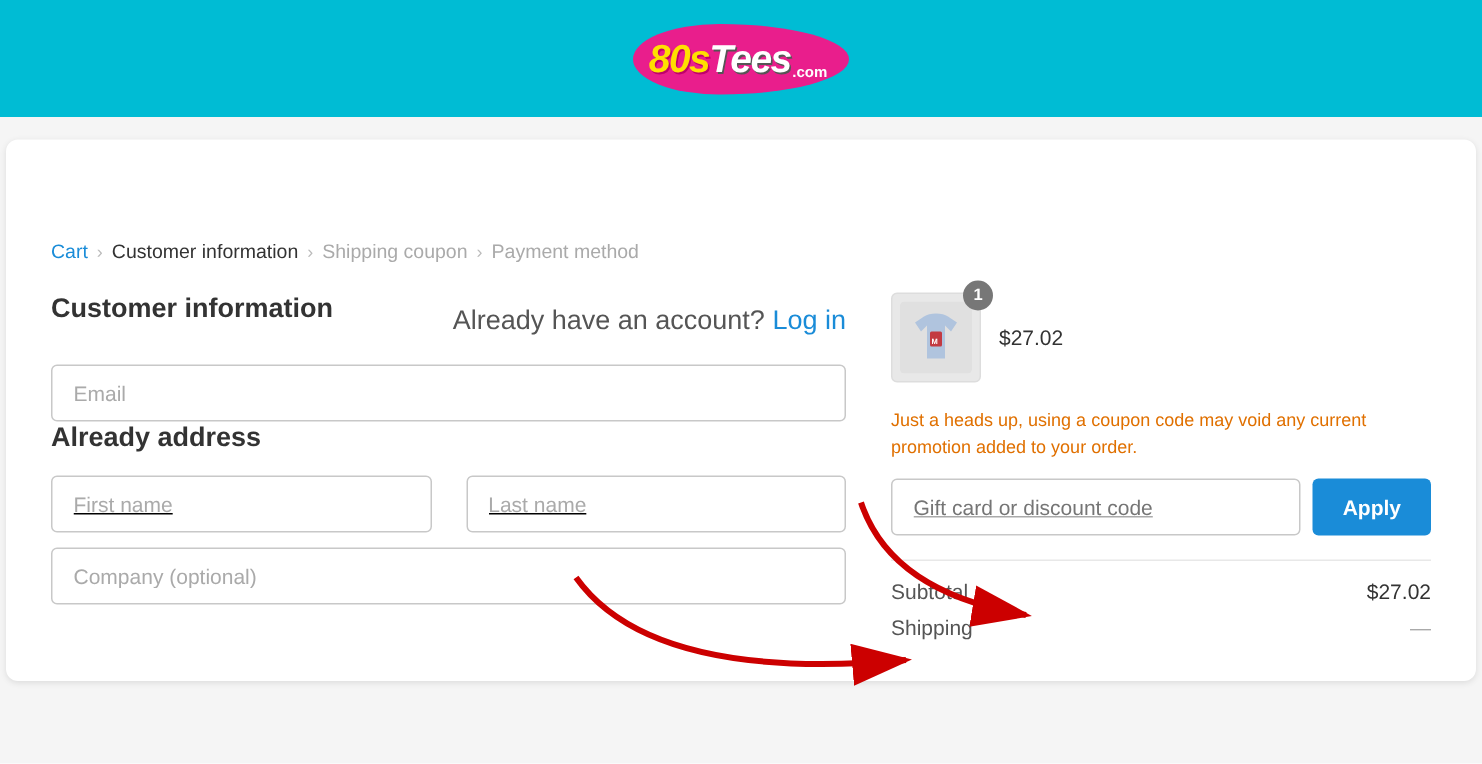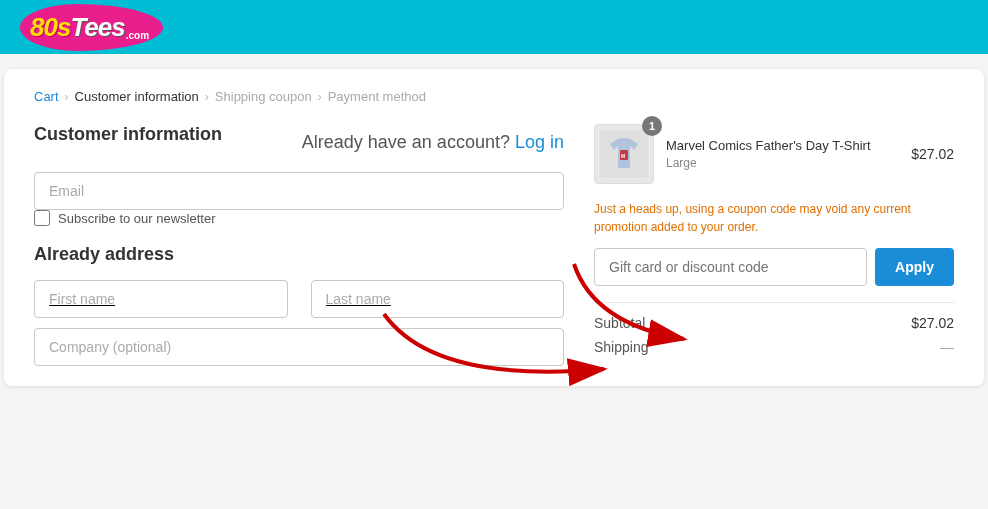--- a/index.html
+++ b/index.html
@@ -2,23 +2,24 @@
 <html><head>
   <meta charset="utf-8">
   <style>
     * { box-sizing: border-box; margin: 0; padding: 0; }
     body { font-family: Arial, sans-serif; background: #f5f5f5; font-size: 14px; }
 
     
     .header {
       background: #00bcd4;
       padding: 24px 20px;
-      height: 54px;
-      display: flex;
-      align-items: center;
+      height: 78px;
+      display: flex;
+      align-items: center;
+      justify-content: center;
     }
     .logo-container {
       display: flex;
       align-items: center;
     }
     .logo-wrapper {
       background: #e91e8c;
       border-radius: 40% 60% 60% 40% / 50% 50% 50% 50%;
       padding: 8px 14px 8px 10px;
       position: relative;
@@ -35,20 +36,21 @@
     }
 
     
     .breadcrumb {
       display: flex;
       align-items: flex-end;
       gap: 6px;
       margin-bottom: 20px;
       font-size: 13px;
       color: #888;
+      margin-top: 47px;
     }
     .breadcrumb a {
       color: #1a8cd8;
       text-decoration: none;
     }
     .breadcrumb .separator {
       color: #bbb;
       font-size: 12px;
     }
     .breadcrumb .active {
@@ -225,20 +227,21 @@
       position: relative;
     }
     .coupon-input {
       flex: 1;
       padding: 10px 14px;
       border: 1px solid #c8c8c8;
       border-radius: 4px;
       font-size: 14px;
       color: #aaa;
       outline: none;
+      text-decoration: underline;
     }
     .apply-btn {
       background: #1a8cd8;
       color: white;
       border: none;
       border-radius: 4px;
       padding: 10px 20px;
       font-size: 14px;
       font-weight: 700;
       cursor: pointer;
@@ -308,24 +311,20 @@
         <div class="already-account">
           <span>Already have an account?</span>
           <a href="#">Log in</a>
         </div>
       </div>
 
       
       <input type="email" class="form-field" placeholder="Email" style="">
 
       
-      <div class="checkbox-row">
-        <input type="checkbox" id="newsletter" style="">
-        <label for="newsletter">Subscribe to our newsletter</label>
-      </div>
 
       
       <h2 class="section-title">Already address</h2>
 
       
       <div class="two-col-fields">
         <input type="text" class="form-field" placeholder="First name" style="">
         <input type="text" class="form-field" placeholder="Last name" style="">
       </div>
 
@@ -345,24 +344,20 @@
             <svg viewBox="0 0 48 48" xmlns="http://www.w3.org/2000/svg">
               <rect width="48" height="48" fill="#e0e0e0" rx="3"></rect>
 
               <path d="M10 14 L16 10 Q19 8 24 8 Q29 8 32 10 L38 14 L34 20 L30 16 L30 38 L18 38 L18 16 L14 20 Z" fill="#b0c4de"></path>
 
               <rect x="20" y="20" width="8" height="10" fill="#cc0000" rx="1" opacity="0.7"></rect>
               <text x="21" y="28" font-size="5" fill="#fff" font-weight="bold">M</text>
             </svg>
           </div>
           <div class="quantity-badge">1</div>
-        </div>
-        <div class="product-info">
-          <div class="product-name">Marvel Comics Father's Day T-Shirt</div>
-          <div class="product-variant">Large</div>
         </div>
         <div class="product-price">$27.02</div>
       </div>
 
       <svg style="position:absolute; top:120px; left:-80px; width:220px; height:120px; pointer-events:none; z-index:10;" viewBox="0 0 220 120" xmlns="http://www.w3.org/2000/svg">
         <defs>
           <marker id="arrowhead1" markerWidth="10" markerHeight="7" refX="9" refY="3.5" orient="auto">
             <polygon points="0 0, 10 3.5, 0 7" fill="#cc0000"></polygon>
           </marker>
         </defs>

